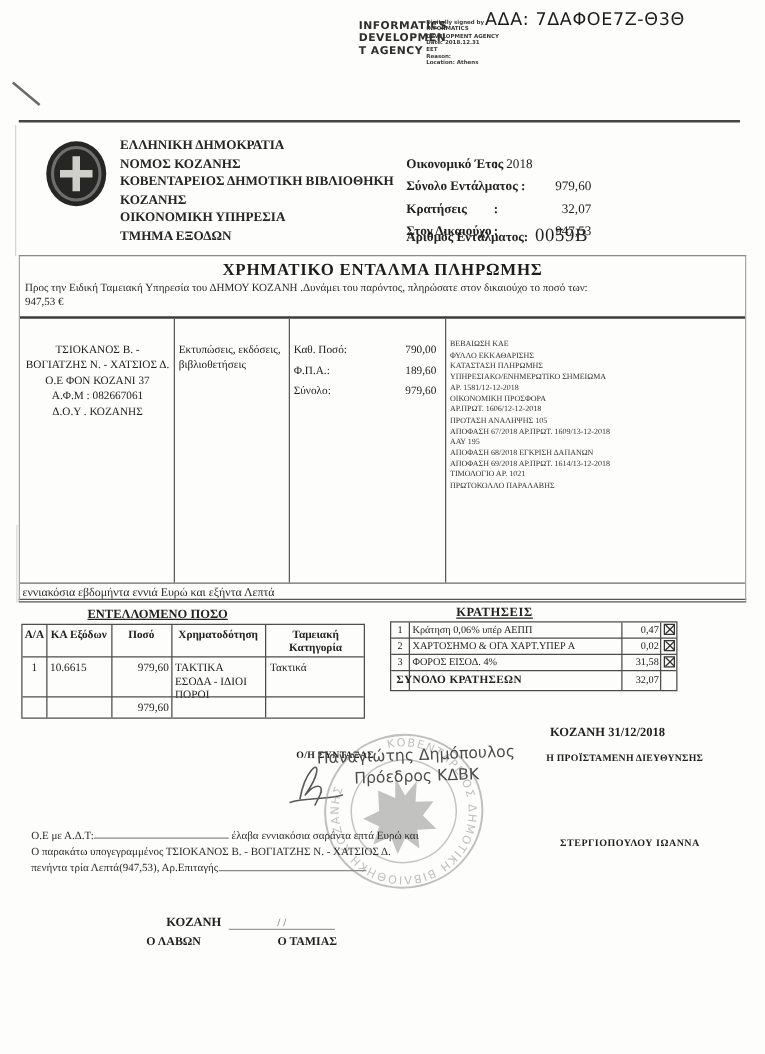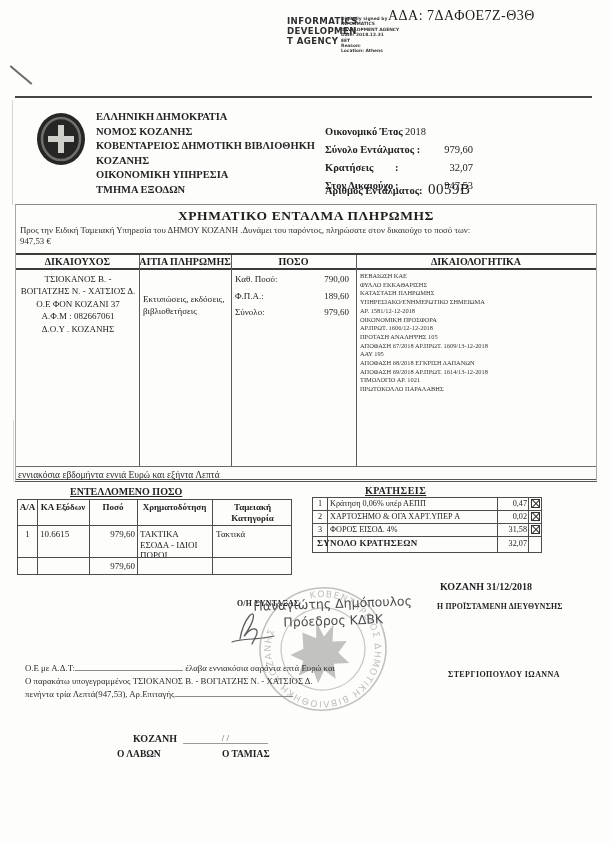--- a/index.html
+++ b/index.html
@@ -8,21 +8,21 @@
     position: relative; width: 612px; height: 843px;
     background: #fdfdfc; overflow: hidden;
     font-family: "Liberation Serif", "DejaVu Serif", serif;
     color: #222;
   }
   .abs { position: absolute; }
   .pre { white-space: pre-line; }
   .sans { font-family: "DejaVu Sans", "Liberation Sans", sans-serif; }
 
   
-  .ada { left:388px; top:8px; font-size:14px; letter-spacing:.5px; color:#1c1c1c;font-family:Liberation Serif, serif; }
+  .ada { left:388px; top:8px; font-size:14px; letter-spacing:.5px; color:#1c1c1c; }
   .ids-agency { left:287px; top:16px; font-size:8.6px; line-height:10px; font-weight:bold; color:#2e2e2e; letter-spacing:.4px; }
   .ids-details { left:341px; top:16px; font-size:4.4px; line-height:5.4px; color:#3a3a3a; font-weight:bold; }
   .top-rule { left:15px; top:96px; width:577px; height:2px; background:#454545; }
   .corner-mark { left:7px; top:74px; width:28px; height:2px; background:#6a6a6a; transform:rotate(40deg); }
   .artifact-v1 { left:12px; top:100px; width:1px; height:105px; background:#d6d6d4; }
   .artifact-v2 { left:13px; top:420px; width:1px; height:62px; background:#dadad8; }
 
   
   .emblem { left:36px; top:112px; width:50px; height:55px; }
   .authority { left:96px; top:110px; font-size:10.5px; line-height:14.6px; font-weight:bold; color:#252525; }
@@ -40,21 +40,21 @@
   .doc-title { position:absolute; left:0; top:3px; width:100%; text-align:center;
                font-size:13.5px; font-weight:bold; letter-spacing:.6px; color:#1d1d1d; }
   .intro { position:absolute; left:4px; top:20px; width:572px; font-size:8.8px; line-height:11px; color:#2c2c2c; }
 
   .main-table { position:absolute; left:0px; top:48px; width:580px; height:214px;
                 border-top:2px solid #3c3c3c; border-bottom:1px solid #6b6b6b; }
   .mt-head { position:absolute; left:0; top:0; width:100%; height:15px; border-bottom:2px solid #3c3c3c; }
   .mt-h { position:absolute; top:1px; text-align:center; font-size:10px; font-weight:bold; color:#1d1d1d; }
   .mt-div { position:absolute; top:0; bottom:0; width:1px; background:#5b5b5b; }
   .mt-c1 { position:absolute; left:4px; top:18px; width:116px; font-size:9px; line-height:12.4px;text-align:center; }
-  .mt-c2 { position:absolute; left:127px; top:18px; width:85px; font-size:9px; line-height:12.4px;margin-top:20px; }
+  .mt-c2 { position:absolute; left:127px; top:18px; width:85px; font-size:9px; line-height:12.4px; }
   .mt-c3 { position:absolute; left:219px; top:19px; width:116px; font-size:9px; }
   .mt-c3 .arow { position:relative; height:16.5px; }
   .mt-c3 .al { position:absolute; left:0; }
   .mt-c3 .av { position:absolute; right:2px; text-align:right;margin-left:36px; }
   .mt-c4 { position:absolute; left:344px; top:17px; width:232px; font-size:6.4px; line-height:8.7px; color:#333; }
 
   .words { position:absolute; left:2px; top:265px; font-size:9.5px; color:#2a2a2a; }
 
   
   .op-title { left:70px; top:486px; font-size:10px; font-weight:bold; text-decoration:underline; }
@@ -152,26 +152,20 @@
   </div>
   <div class="abs warrant-label">Αριθμός Εντάλματος:</div>
   <div class="abs warrant-no">0059B</div>
 
   <div class="abs midbox">
     <div class="doc-title">ΧΡΗΜΑΤΙΚΟ ΕΝΤΑΛΜΑ ΠΛΗΡΩΜΗΣ</div>
     <div class="intro pre">Προς την Ειδική Ταμειακή Υπηρεσία του ΔΗΜΟΥ ΚΟΖΑΝΗ .Δυνάμει του παρόντος,  πληρώσατε στον δικαιούχο  το  ποσό των:
 947,53 €</div>
 
     <div class="main-table">
-      <div class="mt-head">
-        <span class="mt-h" style="left:0;width:123px">ΔΙΚΑΙΟΥΧΟΣ</span>
-        <span class="mt-h" style="left:123px;width:92px">ΑΙΤΙΑ ΠΛΗΡΩΜΗΣ</span>
-        <span class="mt-h" style="left:215px;width:125px">ΠΟΣΟ</span>
-        <span class="mt-h" style="left:340px;width:240px">ΔΙΚΑΙΟΛΟΓΗΤΙΚΑ</span>
-      </div>
       <div class="mt-div" style="left:123px"></div>
       <div class="mt-div" style="left:215px"></div>
       <div class="mt-div" style="left:340px"></div>
 
       <div class="mt-c1 pre">ΤΣΙΟΚΑΝΟΣ Β. -
 ΒΟΓΙΑΤΖΗΣ Ν. - ΧΑΤΣΙΟΣ Δ.
 Ο.Ε    ΦΟΝ ΚΟΖΑΝΙ 37
 Α.Φ.Μ : 082667061
 Δ.Ο.Υ . ΚΟΖΑΝΗΣ</div>
       <div class="mt-c2 pre">Εκτυπώσεις, εκδόσεις,

